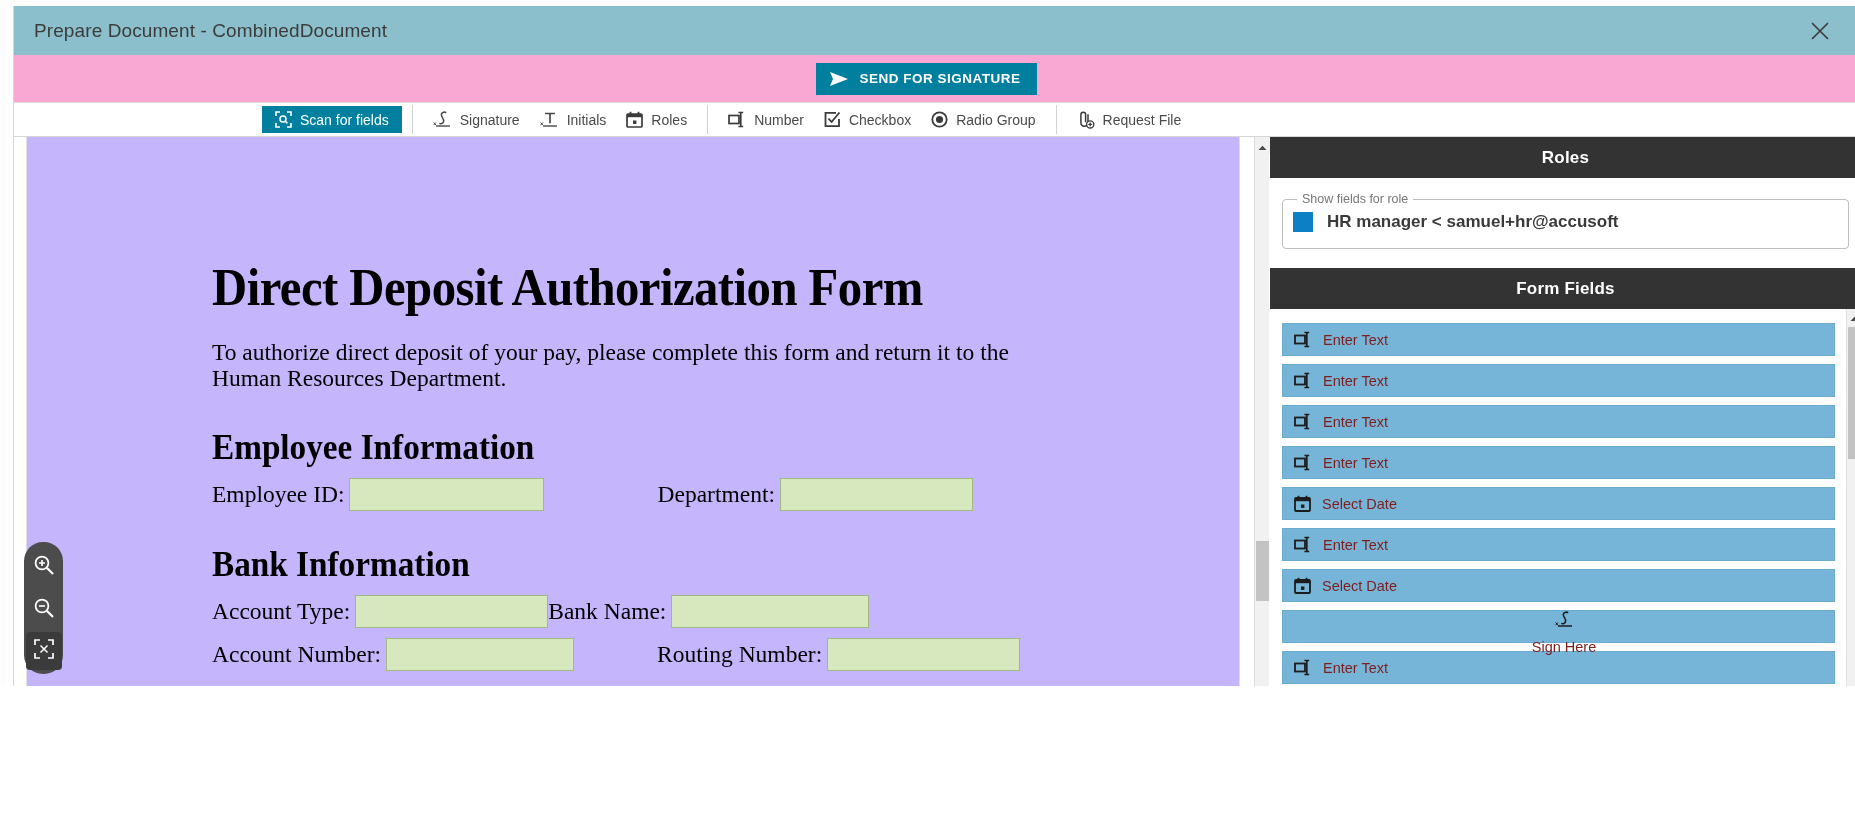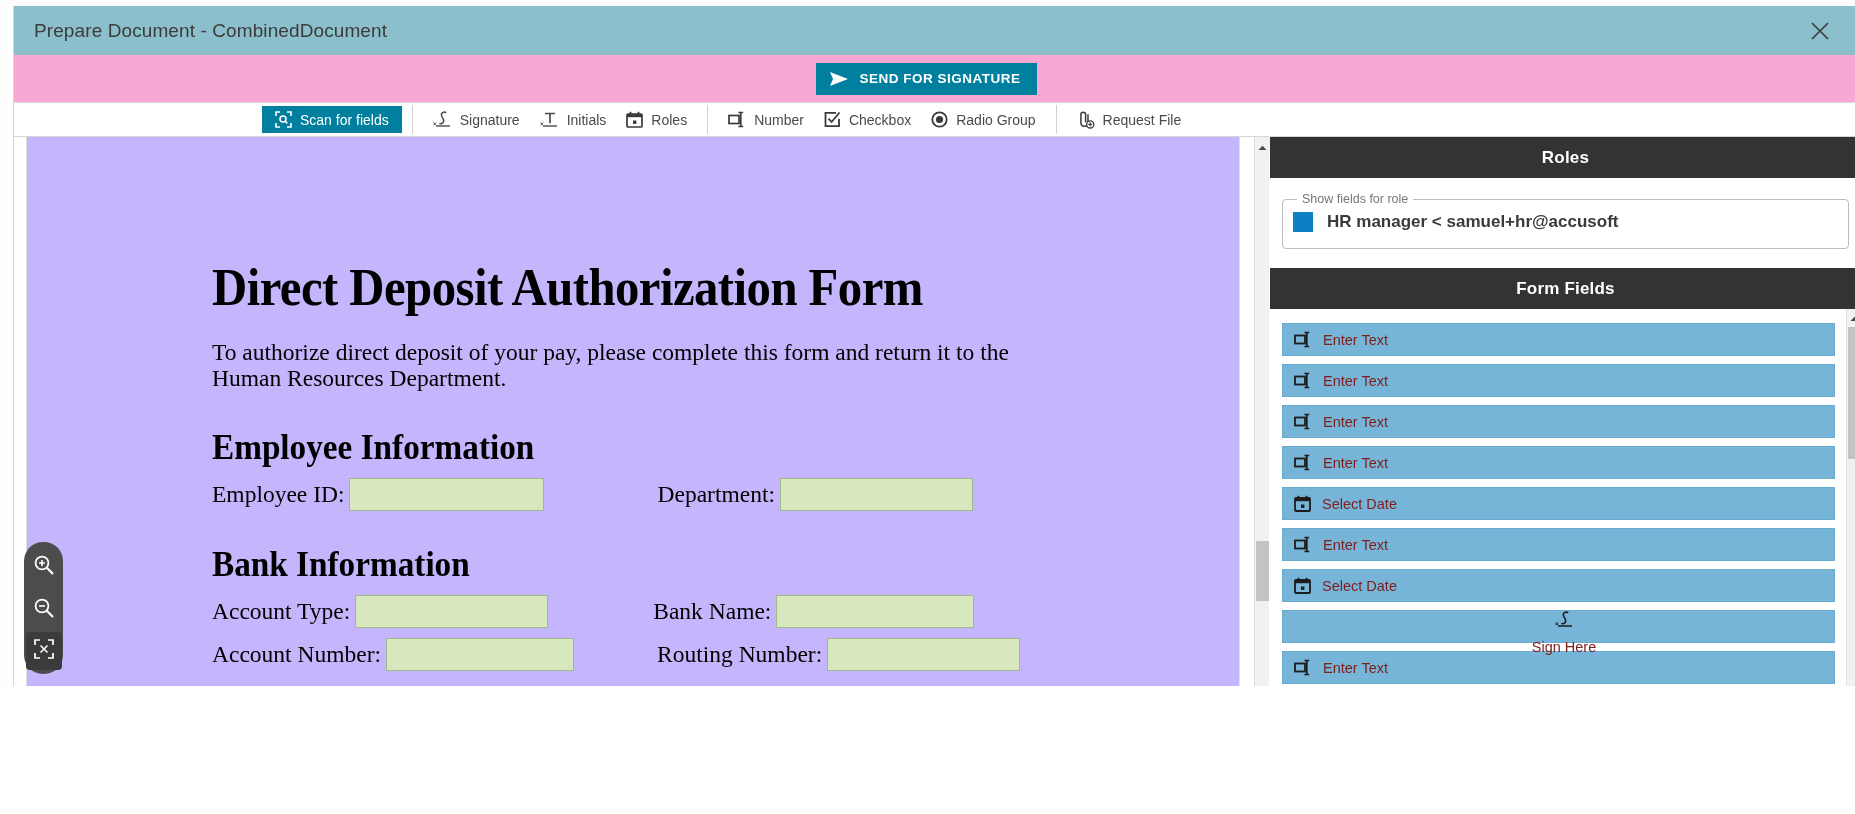--- a/index.html
+++ b/index.html
@@ -352,21 +352,21 @@
         </div>
 
         <div style="height:24px"></div>
         <div class="doc-h2">Bank Information</div>
 
         <div class="doc-row">
           <div class="doc-cell">
             <span class="doc-label">Account Type:</span>
             <span class="fieldbox" style="width:193px"></span>
           </div>
-          <div class="doc-cell" style="margin-left:105px">
+          <div class="doc-cell" style="">
             <span class="doc-label">Bank Name:</span>
             <span class="fieldbox" style="width:198px"></span>
           </div>
         </div>
 
         <div class="doc-row">
           <div class="doc-cell">
             <span class="doc-label">Account Number:</span>
             <span class="fieldbox" style="width:188px"></span>
           </div>

